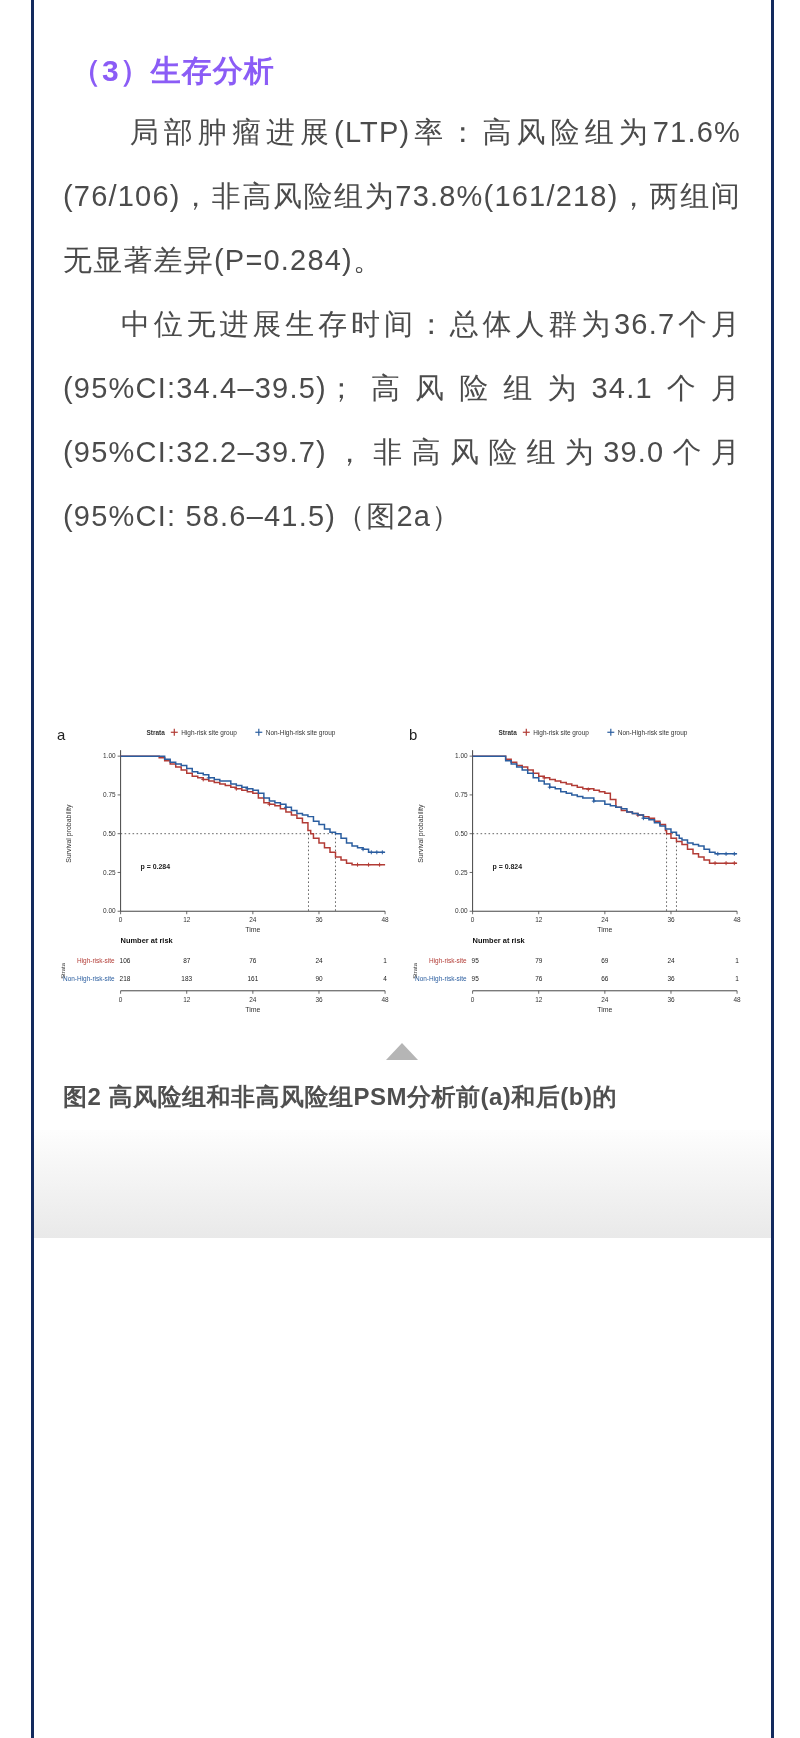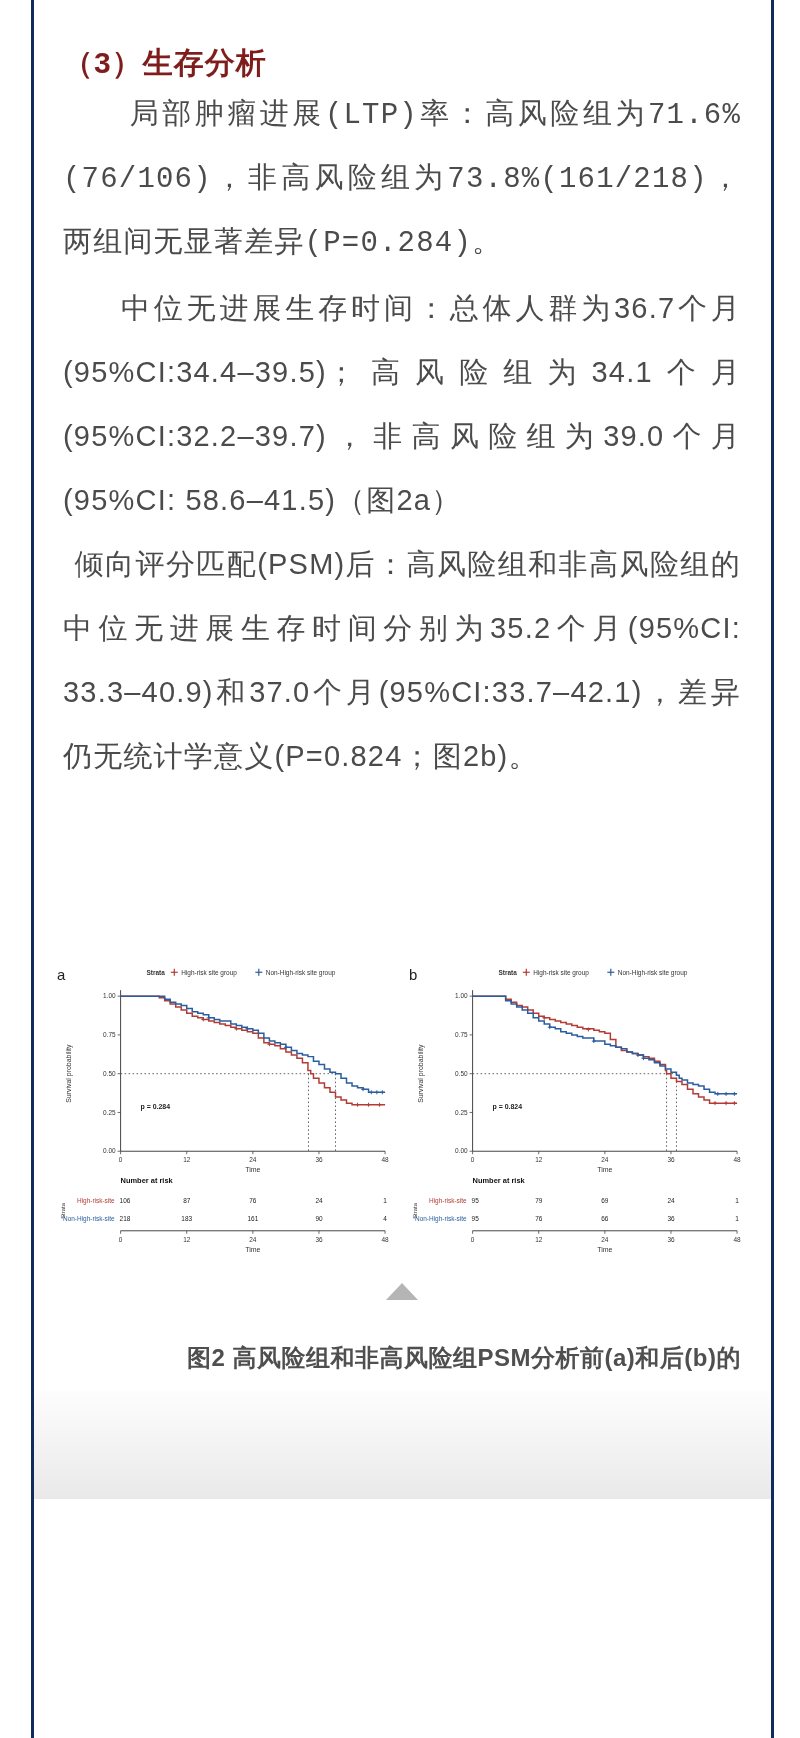--- a/index.html
+++ b/index.html
@@ -1,50 +1,49 @@
 <!DOCTYPE html>
 <html><head>
 <meta charset="utf-8">
 <style>
   html,body{margin:0;padding:0;}
   body{width:800px;height:1738px;overflow:hidden;background:#ffffff;
        font-family:"Liberation Sans","DejaVu Sans",sans-serif;}
   .card{position:relative;margin:0 26px 0 31px;height:1738px;
         border-left:3px solid #132a5e;border-right:3px solid #132a5e;box-sizing:border-box;}
   .content{padding:42px 30px 0 29px;}
-  h2.section{font-size:30px;line-height:42px;color:#7f1d1d;margin:0;font-weight:bold;letter-spacing:1px;}
+  h2.section{font-size:30px;line-height:42px;color:#8b5cf6;margin:8px;font-weight:bold;letter-spacing:1px;}
   p.body{font-size:29px;color:#4b4b4b;line-height:64px;letter-spacing:1.2px;
          text-align:justify;margin:0;}
-  .ind-a{margin-top:34px;text-indent:2.3em;font-family:Liberation Mono, monospace;}
+  .ind-a{margin-top:34px;text-indent:2.3em;}
   .ind-b{margin-top:56px;text-indent:2em;}
   .ind-c{margin-top:56px;text-indent:0.4em;}
   .km-figure{display:flex;justify-content:center;gap:2px;margin:168px -16px 0 -16px;}
   .km-figure svg{width:350px;height:301px;font-family:"Liberation Sans","DejaVu Sans",sans-serif;}
   .tri-wrap{text-align:center;margin-top:26px;height:18px;line-height:0;}
   .triangle{display:inline-block;width:0;height:0;
             border-left:16px solid transparent;border-right:16px solid transparent;
             border-bottom:17px solid #b5b5b5;}
-  .caption{margin-top:38px;text-align:right;font-size:24px;font-weight:bold;
+  .caption{margin-top:17px;text-align:left;font-size:24px;font-weight:bold;
            color:#4f4f4f;line-height:38px;letter-spacing:0.5px;}
   .footer-gradient{margin-top:14px;height:108px;width:100%;
            background:linear-gradient(180deg,#fdfdfd 0%,#e9e9e9 100%);}
 </style>
 </head>
 <body>
 
 <div class="card">
   <div class="content">
 
     <h2 class="section">（3）生存分析</h2>
 
     <p class="body ind-a">局部肿瘤进展(LTP)率：高风险组为71.6%(76/106)，非高风险组为73.8%(161/218)，两组间无显著差异(P=0.284)。</p>
 
     <p class="body ind-b">中位无进展生存时间：总体人群为36.7个月(95%CI:34.4–39.5)；高风险组为34.1个月(95%CI:32.2–39.7)，非高风险组为39.0个月(95%CI: 58.6–41.5)（图2a）</p>
 
-    <p class="body ind-c">倾向评分匹配(PSM)后：高风险组和非高风险组的中位无进展生存时间分别为35.2个月(95%CI: 33.3–40.9)和37.0个月(95%CI:33.7–42.1)，差异仍无统计学意义(P=0.824；图2b)。</p>
 
     <div class="km-figure">
       <svg viewBox="0 0 352 302">
           <text x="6" y="24" font-size="15" fill="#222">a</text>
           <text x="96" y="18.5" font-size="6.5" fill="#333" font-weight="bold">Strata</text>
           <line x1="120.5" y1="16" x2="127.5" y2="16" stroke="#b23b35" stroke-width="1.2"></line>
           <line x1="124" y1="12.5" x2="124" y2="19.5" stroke="#b23b35" stroke-width="1.2"></line>
           <text x="131" y="18.5" font-size="6.5" fill="#333">High-risk site group</text>
           <line x1="205.5" y1="16" x2="212.5" y2="16" stroke="#2a5d9f" stroke-width="1.2"></line>
           <line x1="209" y1="12.5" x2="209" y2="19.5" stroke="#2a5d9f" stroke-width="1.2"></line>

